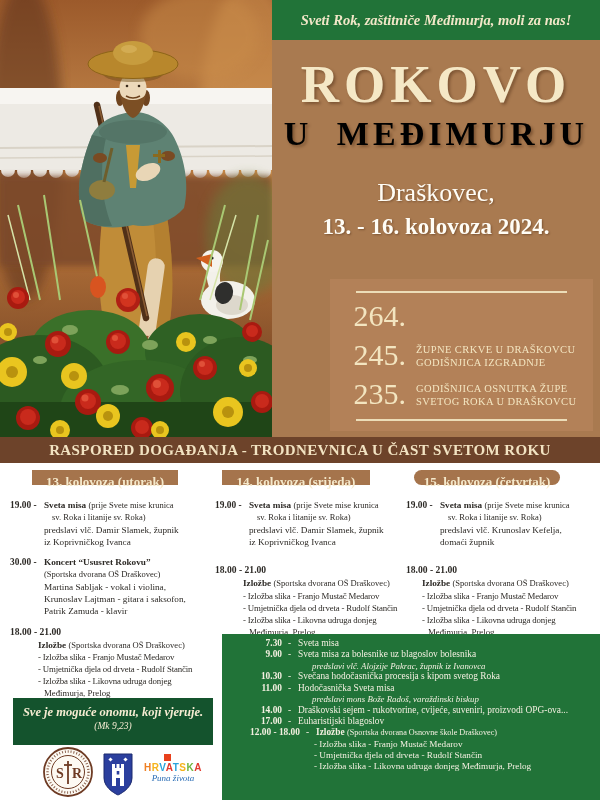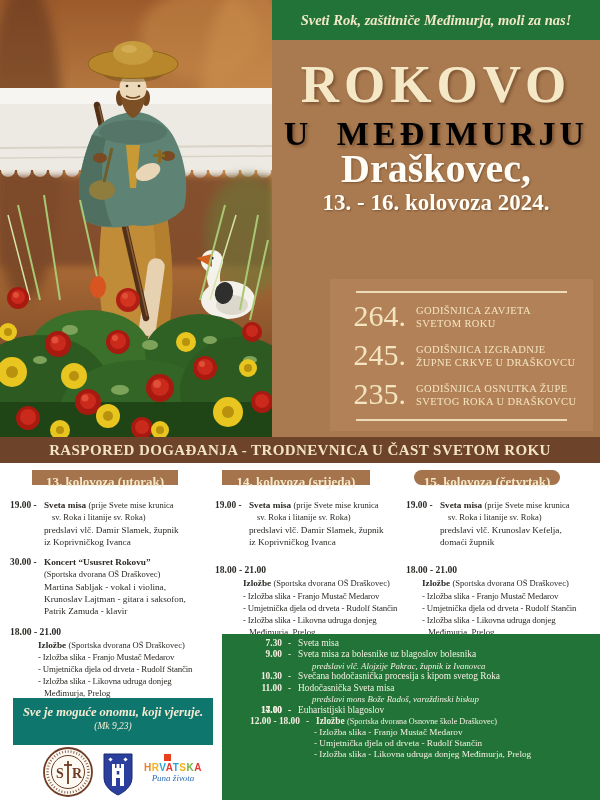--- a/index.html
+++ b/index.html
@@ -9,21 +9,21 @@
   .top-banner{position:absolute;left:272px;top:0;width:328px;height:40px;background:#217338;
               display:flex;align-items:center;justify-content:center;}
   .banner-text{color:#f2e7c8;font-style:italic;font-weight:bold;font-size:14.5px;white-space:nowrap;}
   
   .brown-panel{position:absolute;left:272px;top:40px;width:328px;height:397px;background:#a97a50;
                text-align:center;color:#f5e8c6;}
   .main-title{margin-top:16px;font-size:53px;line-height:56px;font-weight:bold;letter-spacing:5px;
               color:#f5e8c6;text-shadow:2px 2px 3px rgba(60,30,10,.4);}
   .main-title2{margin-top:4px;font-size:34px;line-height:36px;font-weight:bold;letter-spacing:4px;
                word-spacing:12px;color:#000000;text-shadow:2px 2px 3px rgba(60,30,10,.4);}
-  .place{font-size:40px;line-height:34px;font-weight:bold;color:#fffdf6;
+  .place{margin-top:24px;font-size:26px;line-height:34px;font-weight:normal;color:#fffdf6;
          text-shadow:1px 1px 2px rgba(60,30,10,.4);}
   .dates{margin-top:4px;font-size:23px;line-height:26px;font-weight:bold;color:#fffdf6;
          text-shadow:1px 1px 2px rgba(60,30,10,.4);}
   .ann-box{position:absolute;left:58px;top:239px;width:263px;height:152px;background:#b38158;
            padding-top:20px;box-sizing:border-box;}
   .ann-box::before,.ann-box::after{content:"";position:absolute;left:26px;right:26px;height:2px;background:#ecddb8;}
   .ann-box::before{top:12px;} .ann-box::after{bottom:10px;}
   .ann-row{display:flex;margin-bottom:5px;text-align:left;}
   .ann-num{width:76px;text-align:right;font-size:30px;line-height:34px;color:#f3e5c0;font-weight:normal;}
   .ann-lbl{margin-left:10px;padding-top:5px;font-size:10.5px;line-height:13px;letter-spacing:.4px;color:#f3e5c0;}
@@ -50,21 +50,21 @@
         color:#f3efe0;box-sizing:border-box;padding:4px 6px 0 10px;}
   .gtitle{text-align:center;font-size:16px;line-height:20px;margin-bottom:2px;color:#f7f2df;}
   .gtitle b{letter-spacing:.3px;}
   .grow{position:relative;padding-left:66px;font-size:9.4px;line-height:11.4px;white-space:nowrap;}
   .gtime{position:absolute;left:0;width:50px;text-align:right;font-weight:bold;}
   .gdash{position:absolute;left:56px;}
   .gsub{padding-left:80px;font-style:italic;font-size:8.8px;line-height:10.5px;white-space:nowrap;}
   .gitem{padding-left:82px;font-size:9.2px;line-height:11px;white-space:nowrap;}
   .gvenue{font-size:8.2px;}
   
-  .quote-box{position:absolute;left:13px;top:698px;width:200px;height:47px;background:#0f766e;
+  .quote-box{position:absolute;left:13px;top:698px;width:200px;height:47px;background:#14532d;
              text-align:center;color:#f6ecd2;box-sizing:border-box;padding-top:7px;}
   .quote-line1{font-style:italic;font-weight:bold;font-size:12.5px;line-height:15px;}
   .quote-line2{font-style:italic;font-size:9.5px;line-height:13px;}
   .logos{position:absolute;left:30px;top:744px;width:190px;height:56px;}
   .seal{position:absolute;left:12px;top:2px;}
   .shield{position:absolute;left:72px;top:6px;}
   .croatia{position:absolute;left:108px;top:10px;width:70px;text-align:center;}
   .cro-square{width:7px;height:7px;background:#e8401c;margin:0 auto 1px 26px;}
   .cro-word{font-family:"Liberation Sans",sans-serif;font-weight:bold;font-size:10px;letter-spacing:.5px;line-height:11px;}
   .cl0{color:#ef8023}.cl1{color:#f5b31c}.cl2{color:#2aa3dc}.cl3{color:#e23a2e}
@@ -301,30 +301,26 @@
   </div>
 
   <div class="brown-panel">
     <div class="main-title">ROKOVO</div>
     <div class="main-title2">U MEĐIMURJU</div>
     <div class="place">Draškovec,</div>
     <div class="dates">13. - 16. kolovoza 2024.</div>
     <div class="ann-box">
       <div class="ann-row">
         <div class="ann-num">264.</div>
-        <div class="ann-lbl">
-          <div>GODIŠNJICA ZAVJETA</div>
-          <div>SVETOM ROKU</div>
-        </div>
       </div>
       <div class="ann-row">
         <div class="ann-num">245.</div>
         <div class="ann-lbl">
+          <div>ŽUPNE CRKVE U DRAŠKOVCU</div>
           <div>GODIŠNJICA IZGRADNJE</div>
-          <div>ŽUPNE CRKVE U DRAŠKOVCU</div>
         </div>
       </div>
       <div class="ann-row">
         <div class="ann-num">235.</div>
         <div class="ann-lbl">
           <div>GODIŠNJICA OSNUTKA ŽUPE</div>
           <div>SVETOG ROKA U DRAŠKOVCU</div>
         </div>
       </div>
     </div>
@@ -415,21 +411,21 @@
     </div>
     <div class="gsub">predslavi vlč. Alojzije Pakrac, župnik iz Ivanovca</div>
     <div class="grow">
       <span class="gtime">10.30</span><span class="gdash">-</span><span>Svečana hodočasnička procesija s kipom svetog Roka</span>
     </div>
     <div class="grow">
       <span class="gtime">11.00</span><span class="gdash">-</span><span>Hodočasnička Sveta misa</span>
     </div>
     <div class="gsub">predslavi mons Bože Radoš, varaždinski biskup</div>
     <div class="grow">
-      <span class="gtime">14.00</span><span class="gdash">-</span>
+      <span class="gtime">14.00</span><span class="gdash">-</span><span>Draškovski sejem - rukotvorine, cvijeće, suveniri, proizvodi OPG-ova...</span>
     </div>
     <div class="grow">
       <span class="gtime">17.00</span><span class="gdash">-</span><span>Euharistijski blagoslov</span>
     </div>
     <div class="grow" style="padding-left:84px;">
       <span class="gtime" style="width:68px">12.00 - 18.00</span><span class="gdash" style="left:74px">-</span><b>Izložbe</b> <span class="gvenue">(Sportska dvorana Osnovne škole Draškovec)</span>
     </div>
     <div class="gitem">- Izložba slika - Franjo Mustač Medarov</div>
     <div class="gitem">- Umjetnička djela od drveta - Rudolf Stančin</div>
     <div class="gitem">- Izložba slika - Likovna udruga donjeg Međimurja, Prelog</div>

